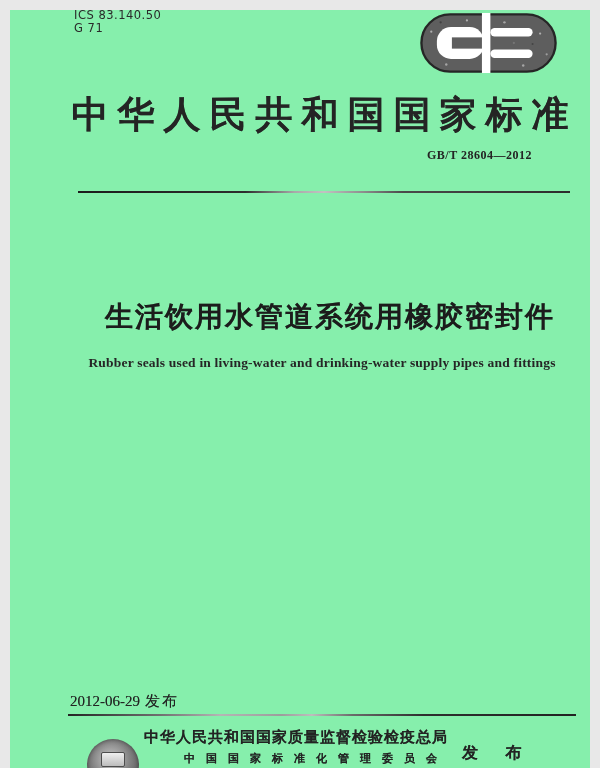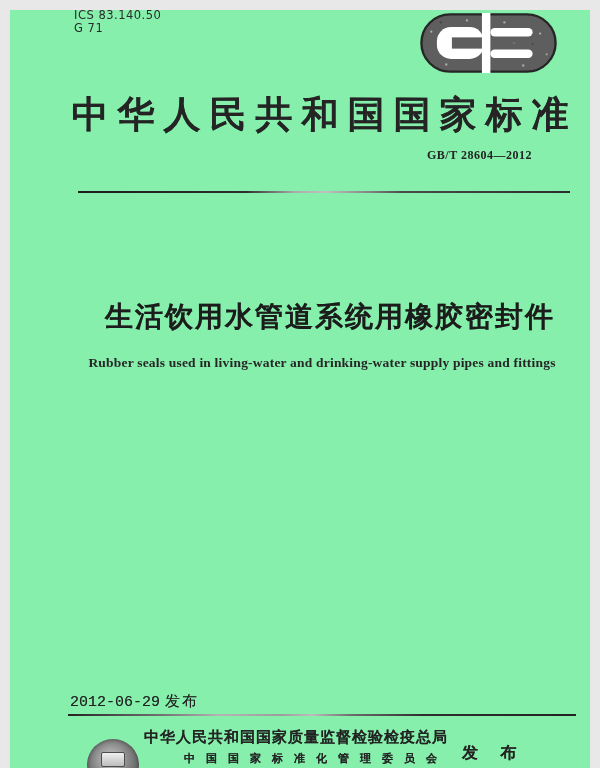--- a/index.html
+++ b/index.html
@@ -67,21 +67,21 @@
     text-align: center;
     font-family: "Liberation Serif", serif;
     font-size: 13.5px; font-weight: 700; letter-spacing: 0.2px;
     color: #262626;
     white-space: nowrap;
   }
   
   .date-row {
     position: absolute; top: 682px; left: 60px; right: 34px;
     display: flex; justify-content: space-between;
-    font-family: Liberation Mono, monospace;
+    font-family: Liberation Serif, serif;
     font-size: 15px; color: #232323;
     text-shadow: 0 0 0.4px rgba(0,0,0,0.45);
     text-align: center;
   }
   .date-row .cjk { margin-left: 5px; letter-spacing: 2px; }
   
   .emblem {
     position: absolute; left: 77px; top: 729px; width: 52px; height: 52px;
     border-radius: 50%;
     background: radial-gradient(circle at 46% 40%, #cfcfcf 0%, #a8a8a8 22%, #838383 45%, #666666 68%, #585858 100%);
@@ -96,21 +96,21 @@
     position: absolute; left: 124px; top: 718px; width: 314px;
     text-align: right;
     font-family: Liberation Mono, monospace;
     color: #232323;
     text-shadow: 0 0 0.5px rgba(0,0,0,0.5);
   }
   .issuer-line1 { font-size: 15px; font-weight: 600; letter-spacing: 1px; line-height: 21px; white-space: nowrap; }
   .issuer-line2 { font-size: 11px; font-weight: 600; letter-spacing: 11px; text-indent: 10px; line-height: 21px; white-space: nowrap; }
   .publish-label {
     position: absolute; left: 452px; top: 733px;
-    font-family: Liberation Sans, sans-serif;
+    font-family: Liberation Mono, monospace;
     font-size: 16px; font-weight: 600; letter-spacing: 9px;
     color: #232323; white-space: nowrap;
     text-shadow: 0 0 0.5px rgba(0,0,0,0.5);
   }
 </style>
 </head>
 <body>
 
 <div class="page">
 

